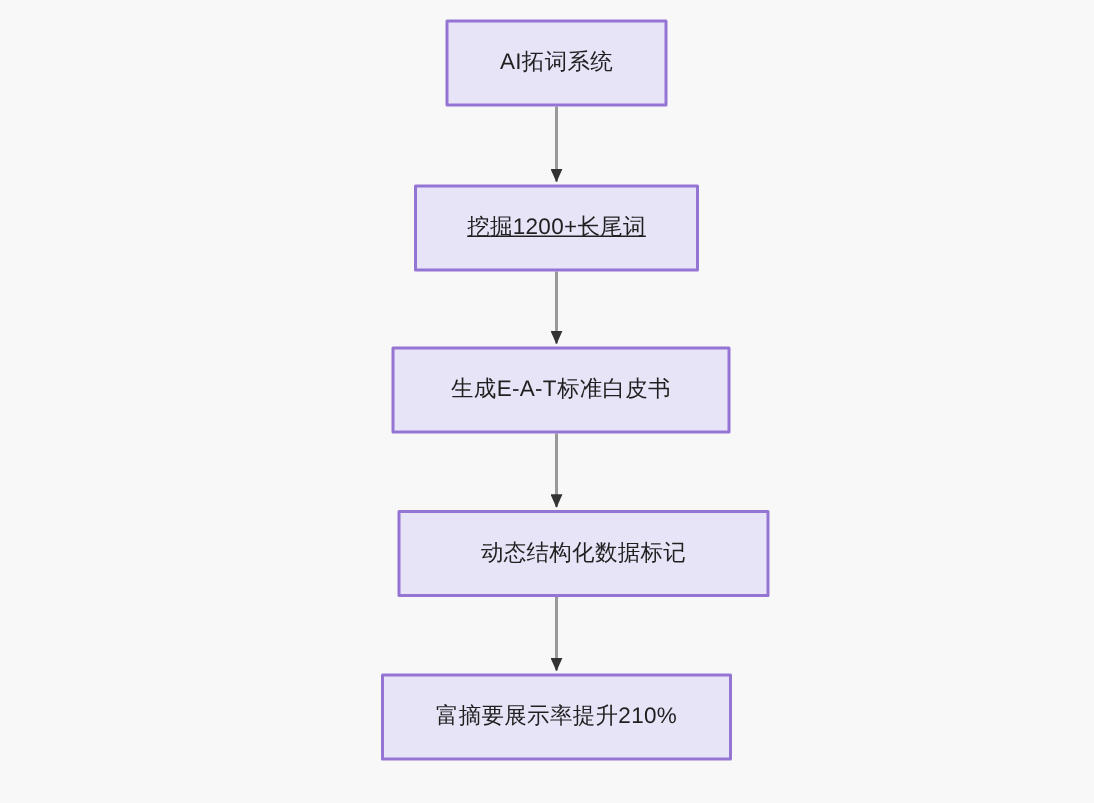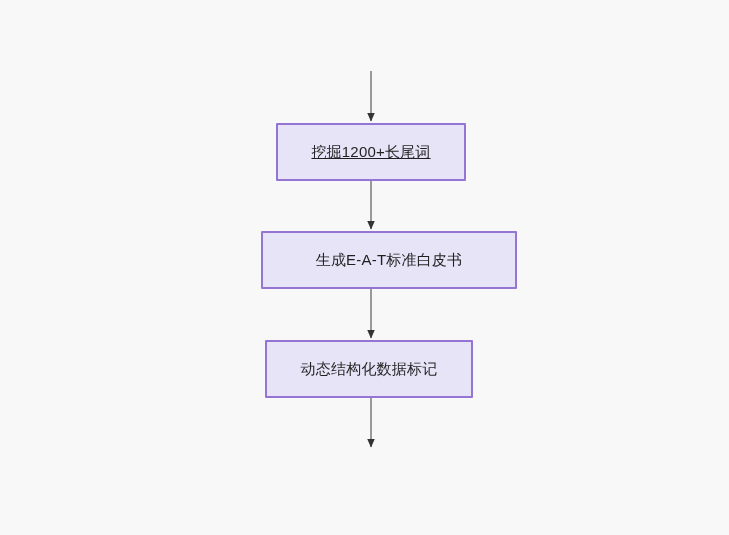--- a/index.html
+++ b/index.html
@@ -41,22 +41,22 @@
     letter-spacing: 0.2px;
     white-space: nowrap;
   }
   .node-label {
     display: block;
     padding: 0 8px;
   }
   
   #node-0 { left: 297px; top: 13px;  width: 148px; height: 58px; }
   #node-1 { left: 276px; top: 123px; width: 190px; height: 58px; text-decoration: underline; }
-  #node-2 { left: 261px; top: 231px; width: 256px; height: 58px; }
-  #node-3 { left: 265px; top: 340px; width: 208px; height: 58px; }
+  #node-2 { left: 261px; top: 231px; width: 226px; height: 58px; }
+  #node-3 { left: 265px; top: 340px; width: 248px; height: 58px; }
   #node-4 { left: 254px; top: 449px; width: 234px; height: 58px; }
 </style>
 </head>
 <body>
 
 <div id="flowchart">
 
   <svg class="edge-layer" width="729" height="535" viewBox="0 0 729 535" xmlns="http://www.w3.org/2000/svg">
     <defs>
       <marker id="arrowhead" markerWidth="9" markerHeight="8" refX="8.5" refY="4" orient="auto" markerUnits="userSpaceOnUse">
@@ -71,27 +71,33 @@
       <line x1="371" y1="181" x2="371" y2="229" stroke="#999999" stroke-width="2" marker-end="url(#arrowhead)"></line>
     </g>
     <g>
       <line x1="371" y1="289" x2="371" y2="338" stroke="#999999" stroke-width="2" marker-end="url(#arrowhead)"></line>
     </g>
     <g>
       <line x1="371" y1="398" x2="371" y2="447" stroke="#999999" stroke-width="2" marker-end="url(#arrowhead)"></line>
     </g>
   </svg>
 
+  <div class="node" id="node-0">
+    <span class="node-label">AI拓词系统</span>
+  </div>
 
   <div class="node" id="node-1">
     <span class="node-label">挖掘1200+长尾词</span>
   </div>
 
   <div class="node" id="node-2">
     <span class="node-label">生成E-A-T标准白皮书</span>
   </div>
 
   <div class="node" id="node-3">
     <span class="node-label">动态结构化数据标记</span>
   </div>
 
+  <div class="node" id="node-4">
+    <span class="node-label">富摘要展示率提升210%</span>
+  </div>
 
 </div>
 
 </body></html>

